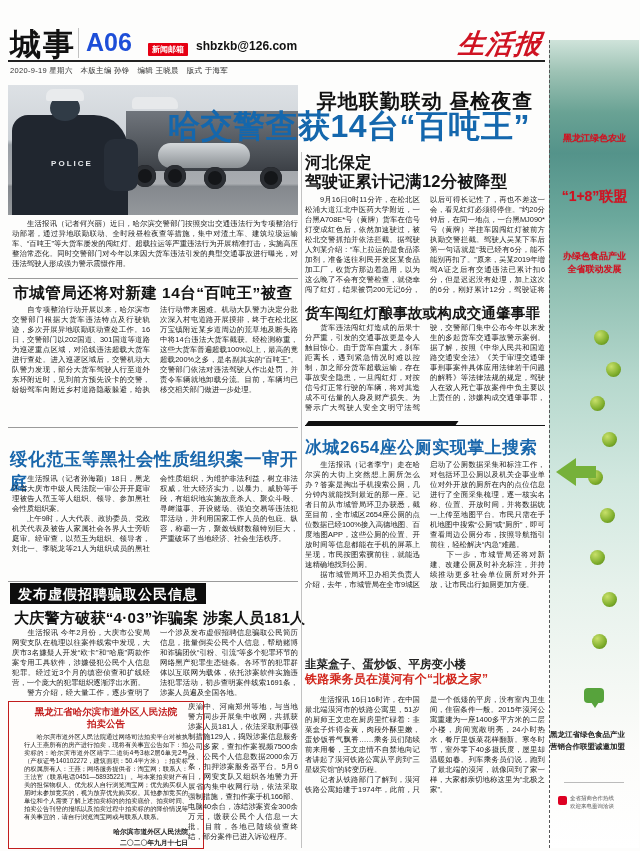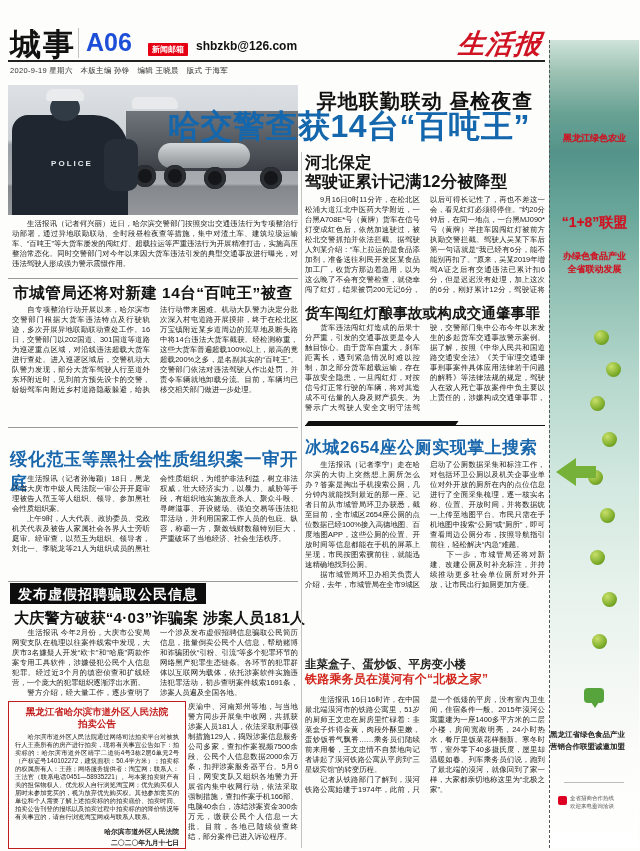--- a/index.html
+++ b/index.html
@@ -45,21 +45,21 @@
   .trailer{position:absolute;left:118px;top:26px;width:174px;height:60px;background:linear-gradient(180deg,#70757c,#4c5157 70%,#3c4046);}
   .tank{position:absolute;left:150px;top:58px;width:92px;height:25px;border-radius:13px;background:linear-gradient(180deg,#d4d8db,#8b9094);}
   .wheel{position:absolute;width:22px;height:22px;border-radius:50%;background:#141619;box-shadow:inset 0 0 0 4px #2b2e33;}
   .car{position:absolute;left:124px;top:12px;width:46px;height:12px;background:#e7e9eb;border-radius:5px 8px 2px 2px;}
 
   
   .slant-bar{position:absolute;left:0;top:0;width:150px;height:5px;background:#101010;transform:skewX(-35deg);transform-origin:left bottom;}
   .slant-line{position:absolute;left:0;top:4px;width:100%;height:1px;background:#101010;}
 
   
-  .court{border:1.5px solid #c21d1d;padding:4px 6px;background:#fffdfb;}
+  .court{border:1.5px solid #c21d1d;padding:4px 15px;background:#fffdfb;}
   .court-t{color:#c21d1d;font-weight:bold;font-size:9.5px;text-align:center;line-height:12px;}
   .court-body{font-size:6.3px;line-height:8px;text-align:justify;word-break:break-all;color:#222;margin-top:3px;}
   .court-sign{font-size:6.8px;text-align:right;color:#222;line-height:9px;margin-top:2px;font-weight:bold;}
 
   
   .ad{border-left:1px dashed #555;overflow:hidden;
       background:linear-gradient(180deg,#cfe3da 0%,#9dc2b4 4%,#69a294 9%,#54938a 14%,#6ba89c 22%,#8fbfb2 30%,
                  #b6d8cd 42%,#d2e8e0 55%,#e7f2ec 68%,#f4f8f4 80%,#fcfcfa 88%,#ffffff 100%);}
   .ad-red{color:#cf1322;font-weight:bold;text-align:center;width:100%;text-shadow:0 0 1px rgba(207,19,34,.4);}
   .blob{position:absolute;width:15px;height:15px;border-radius:50%;
@@ -158,21 +158,21 @@
 　　据市城管局环卫办相关负责人介绍，去年，市城管局在全市9城区启动了公厕数据采集和标注工作，对包括环卫公厕以及机关企事业单位对外开放的厕所在内的点位信息进行了全面采集梳理，逐一核实名称、位置、开放时间，并将数据统一上传至地图平台。市民只需在手机地图中搜索“公厕”或“厕所”，即可查看周边公厕分布，按照导航指引前往，轻松解决“内急”难题。
 　　下一步，市城管局还将对新建、改建公厕及时补充标注，并持续推动更多社会单位厕所对外开放，让市民出行如厕更加方便。</div>
 
   <div class="abs h-kick2" style="left:305px;top:657px;width:240px;">韭菜盒子、蛋炒饭、平房变小楼</div>
   <div class="abs h-red" style="left:305px;top:671px;width:240px;">铁路乘务员在漠河有个“北极之家”</div>
   <div class="abs body-text cols2" style="left:305px;top:695px;width:240px;height:153px;">　　生活报讯 16日16时许，在中国最北端漠河市的铁路公寓里，51岁的厨师王文忠在厨房里忙碌着：韭菜盒子炸得金黄，肉段外酥里嫩，蛋炒饭香气飘香……乘务员们陆续前来用餐，王文忠情不自禁地向记者讲起了漠河铁路公寓从平房到“三星级宾馆”的转变历程。
 　　记者从铁路部门了解到，漠河铁路公寓始建于1974年，此前，只是一个低矮的平房，没有室内卫生间，住宿条件一般。2015年漠河公寓重建为一座1400多平方米的二层小楼，房间宽敞明亮，24小时热水，餐厅里饭菜花样翻新。寒冬时节，室外零下40多摄氏度，屋里却温暖如春。列车乘务员们说，跑到了最北端的漠河，就像回到了家一样，大家都亲切地称这里为“北极之家”。</div>
 
   <div class="abs ad" style="left:549px;top:40px;width:89px;height:808px;">
     <div class="abs ad-red" style="top:92px;font-size:9px;">黑龙江绿色农业</div>
-    <div class="abs ad-red" style="top:148px;font-size:14px;margin-top:26px;">“1+8”联盟</div>
+    <div class="abs ad-red" style="top:148px;font-size:14px;">“1+8”联盟</div>
     <div class="abs ad-red" style="top:210px;font-size:9px;white-space:pre-line;line-height:13px;">办绿色食品产业
 全省联动发展</div>
 
     <div class="blob" style="left:44px;top:290px;"></div>
     <div class="blob" style="left:56px;top:322px;"></div>
     <div class="blob" style="left:40px;top:356px;"></div>
     <div class="blob" style="left:52px;top:392px;"></div>
     <div class="blob" style="left:38px;top:430px;"></div>
     <div class="blob" style="left:50px;top:468px;"></div>
     <div class="blob" style="left:40px;top:510px;"></div>

